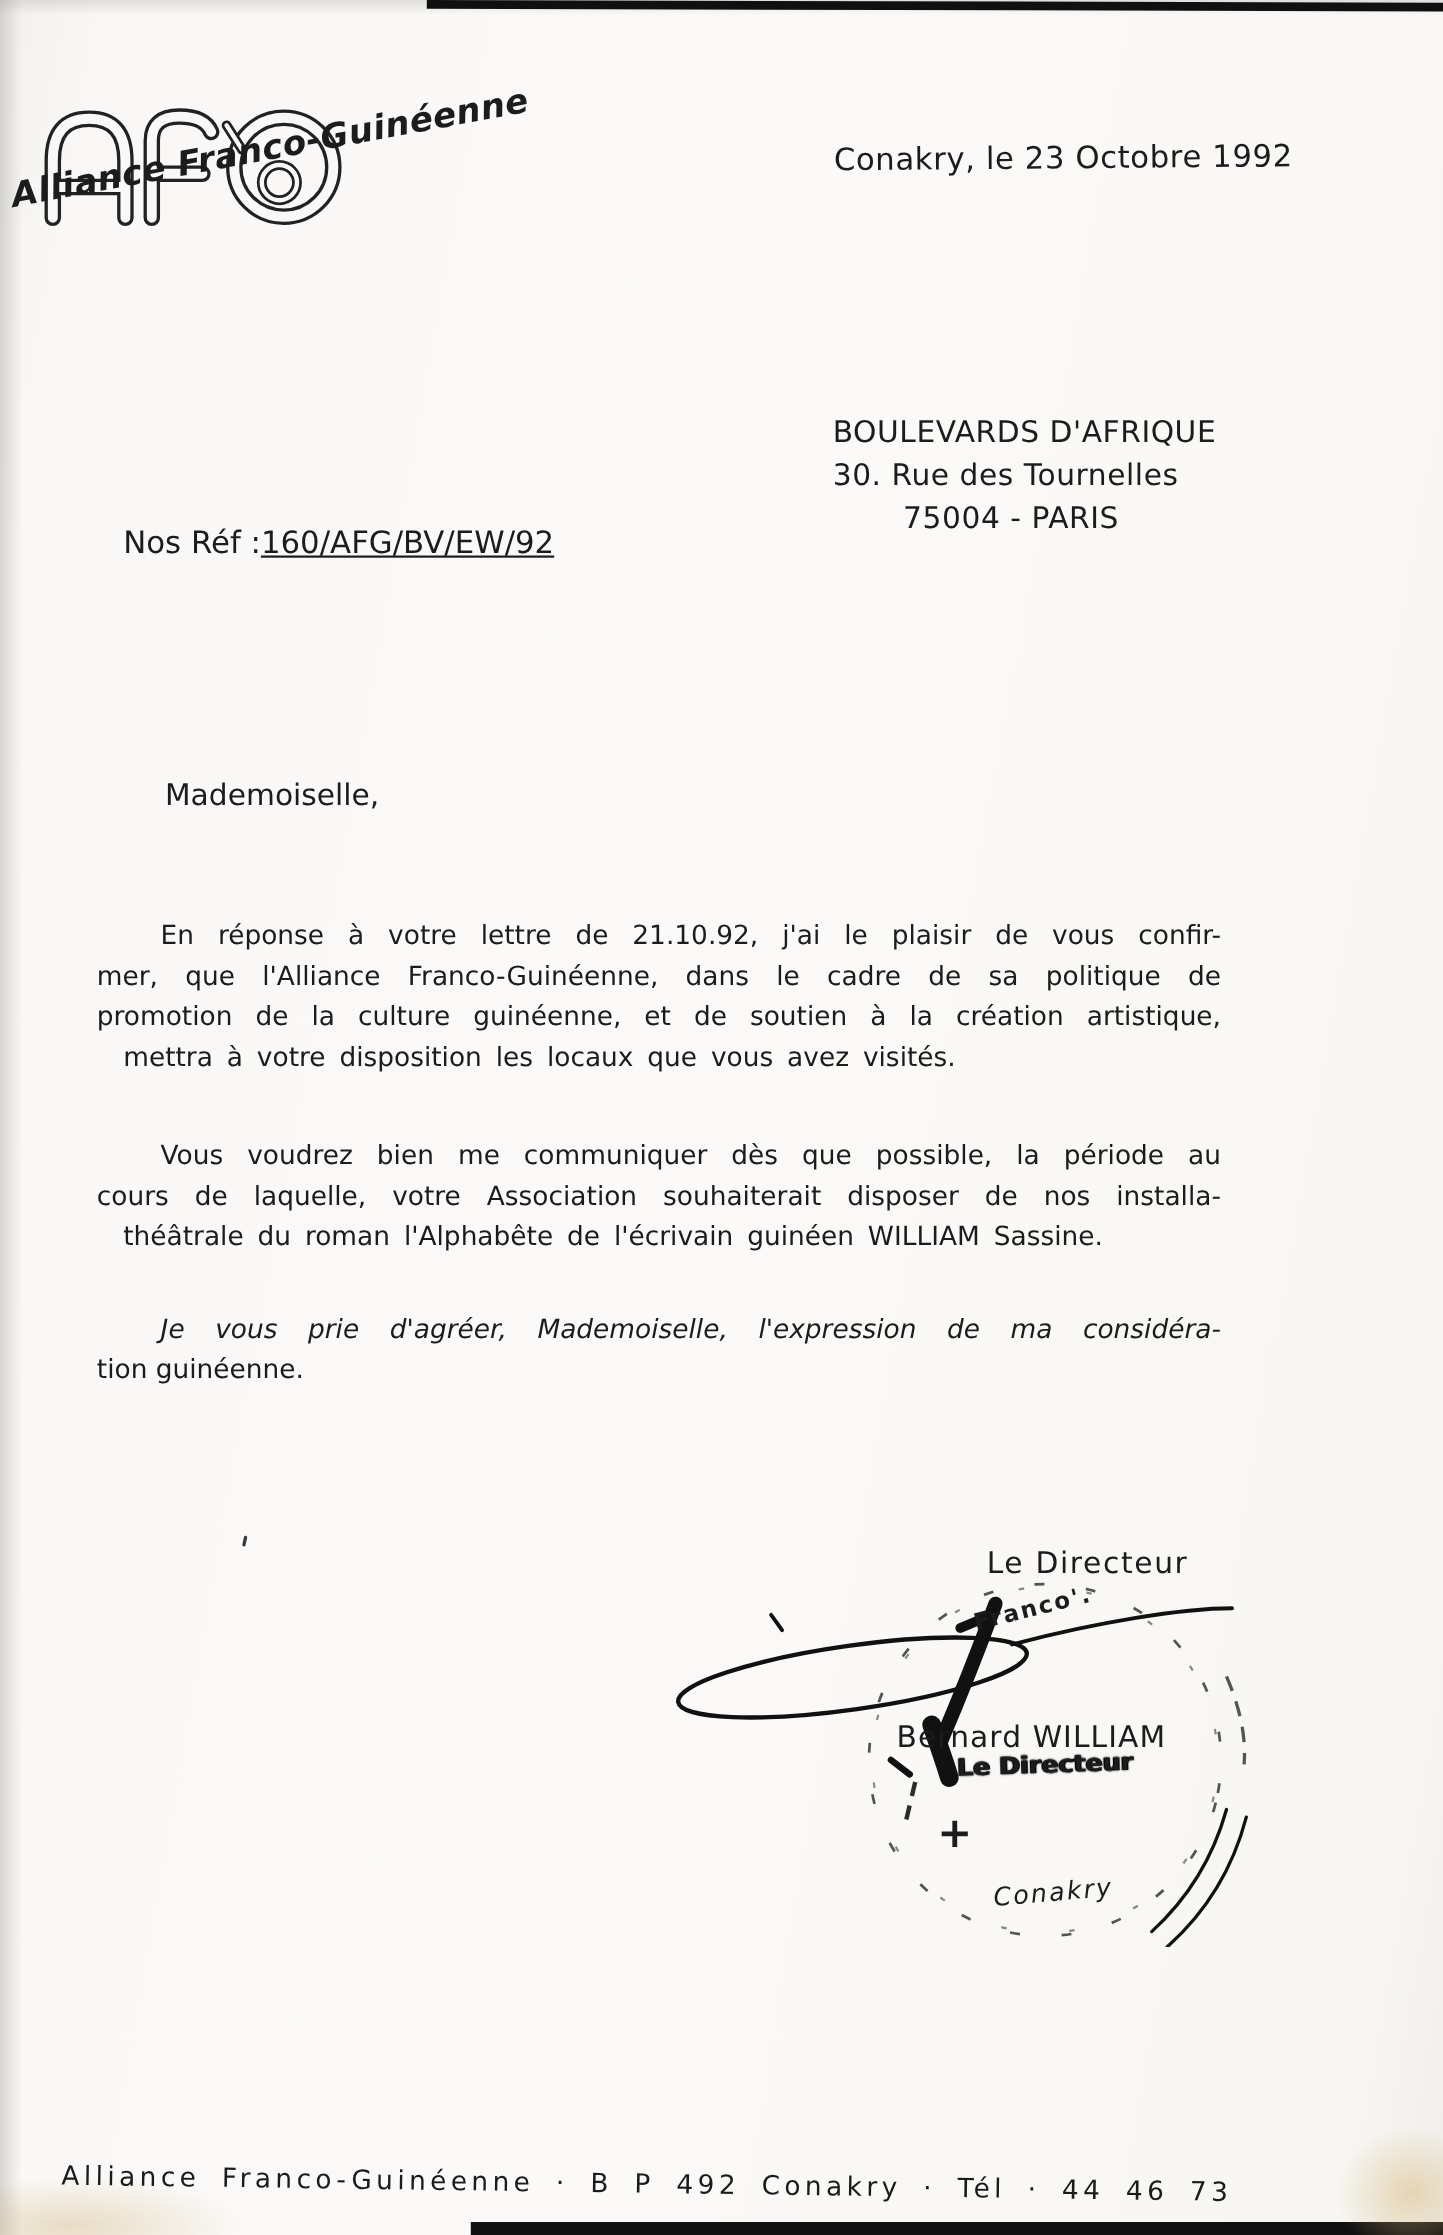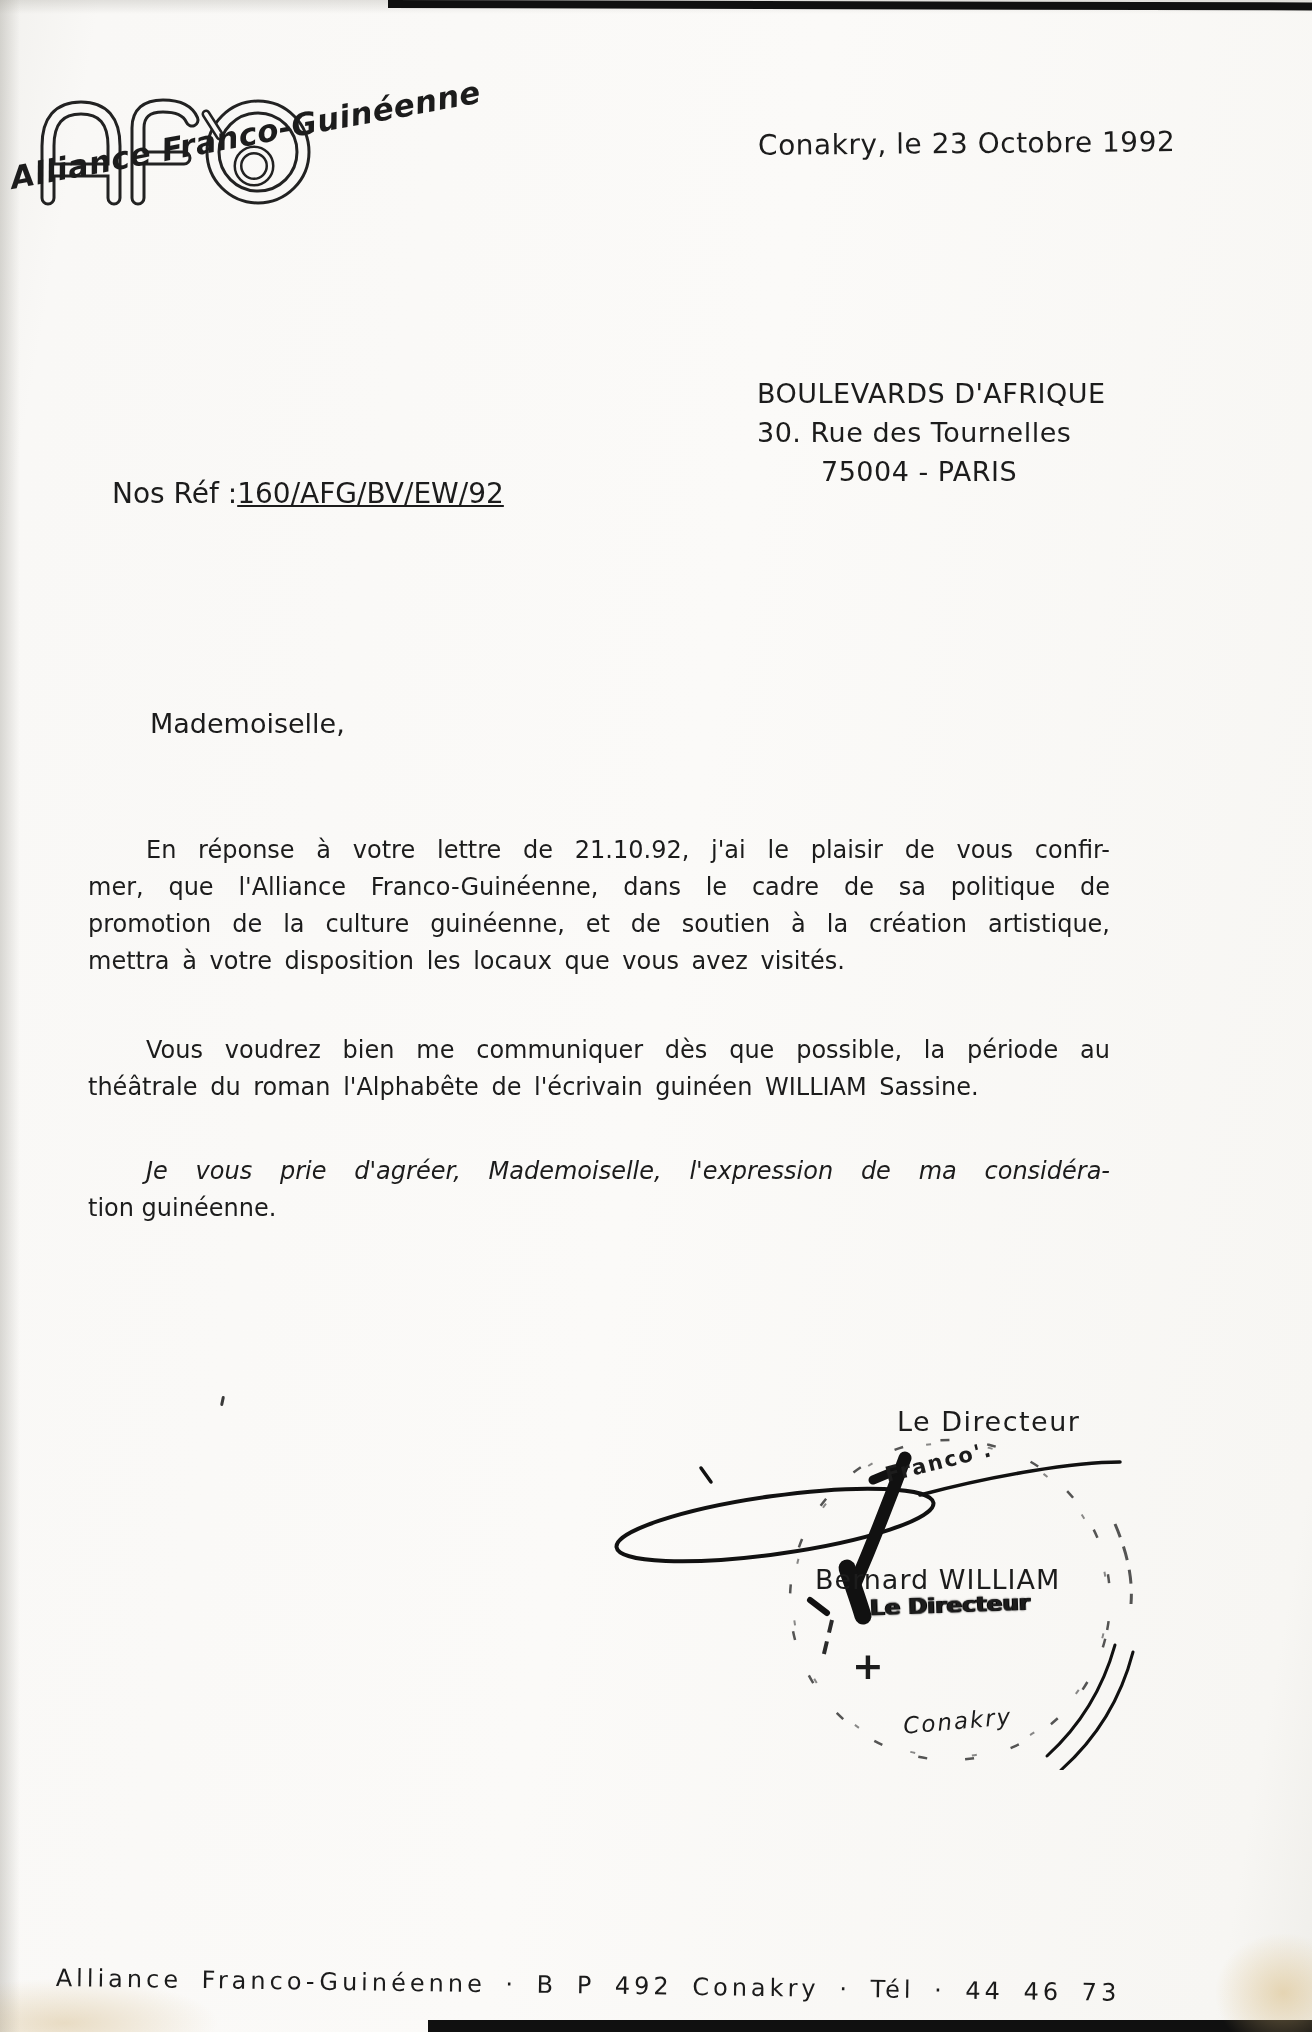--- a/index.html
+++ b/index.html
@@ -36,21 +36,21 @@
 
   .ref{position:absolute;left:112px;top:477px;font-size:28px;white-space:nowrap;}
   .ref .refval{text-decoration:underline;}
 
   .salutation{position:absolute;left:150px;top:708px;font-size:27px;}
 
   .body-text{position:absolute;left:88px;top:832px;width:1022px;font-size:24px;line-height:37px;}
   .body-text .line{width:100%;}
   .just{text-align:justify;text-align-last:justify;}
   .indent{padding-left:58px;box-sizing:border-box;}
-  .wide{word-spacing:5px;}
+  .wide{word-spacing:5px;margin-left:24px;}
   .pgap1{margin-top:52px;}
   .pgap2{margin-top:47px;font-style:italic;}
 
   .sig-title{position:absolute;left:897px;top:1406px;font-size:27px;letter-spacing:1.5px;white-space:nowrap;}
   .stamp-svg{position:absolute;left:555px;top:1420px;}
   .stamp-arc-text{
     position:absolute;left:884px;top:1450px;font-size:21px;font-weight:bold;letter-spacing:2px;
     transform:rotate(-14deg);white-space:nowrap;
   }
   .sig-name{position:absolute;left:815px;top:1564px;font-size:27px;letter-spacing:1px;white-space:nowrap;}
@@ -119,20 +119,21 @@
 
   <div class="salutation">Mademoiselle,</div>
 
   <div class="body-text">
     <div class="line just indent">En réponse à votre lettre de 21.10.92, j'ai le plaisir de vous confir-</div>
     <div class="line just">mer, que l'Alliance Franco-Guinéenne, dans le cadre de sa politique de</div>
     <div class="line just">promotion de la culture guinéenne, et de soutien à la création artistique,</div>
     <div class="line wide">mettra  à votre disposition les locaux que vous avez visités.</div>
 
     <div class="line just indent pgap1">Vous voudrez bien me communiquer dès que possible, la période au</div>
+    <div class="line just">cours de laquelle, votre Association souhaiterait disposer de nos installa-</div>
     <div class="line wide">théâtrale du roman l'Alphabête de l'écrivain guinéen WILLIAM  Sassine.</div>
 
     <div class="line just indent pgap2">Je vous prie d'agréer, Mademoiselle, l'expression de ma considéra-</div>
     <div class="line">tion guinéenne.</div>
   </div>
 
   <div class="sig-title">Le Directeur</div>
 
   <svg class="stamp-svg" width="610" height="350" viewBox="0 0 610 350">
     <g fill="none" stroke="#2b2b2b">

